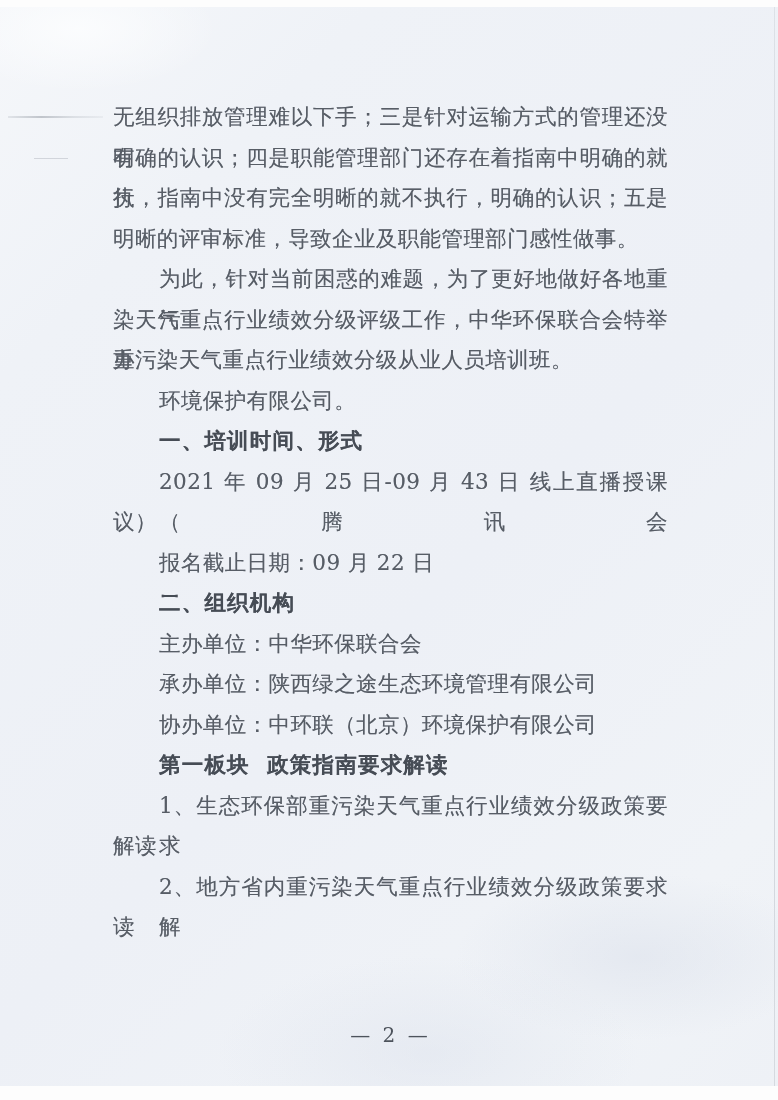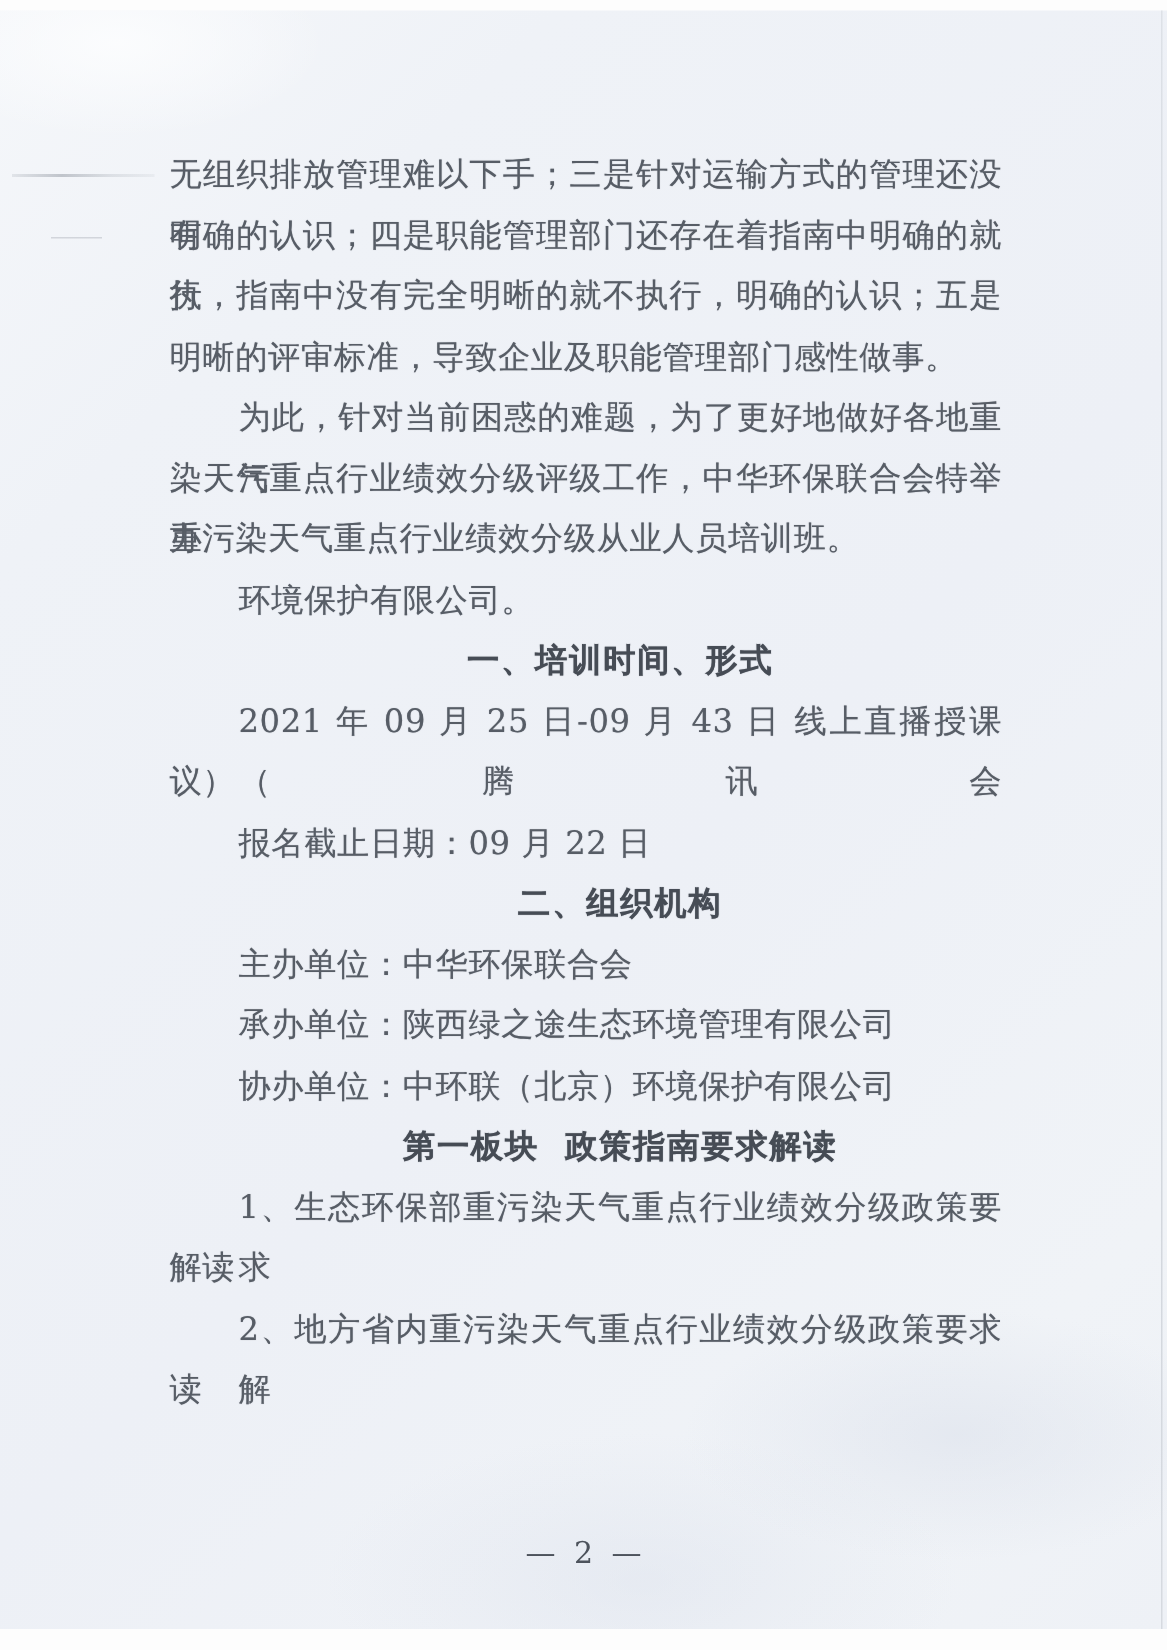--- a/index.html
+++ b/index.html
@@ -66,21 +66,20 @@
   .line.fill {
     white-space: normal;
     text-align: justify;
     text-align-last: justify;
   }
   .line.bold {
     font-weight: bold;
     color: #464c55;
     letter-spacing: 1.2px;
     text-shadow: 0 0 0.6px rgba(70,76,85,0.7);
-    text-align: center;
   }
   .page-number {
     position: absolute;
     left: 113px;
     top: 1008px;
     width: 555px;
     height: 40px;
     line-height: 40px;
     text-align: center;
     font-size: 20px;

